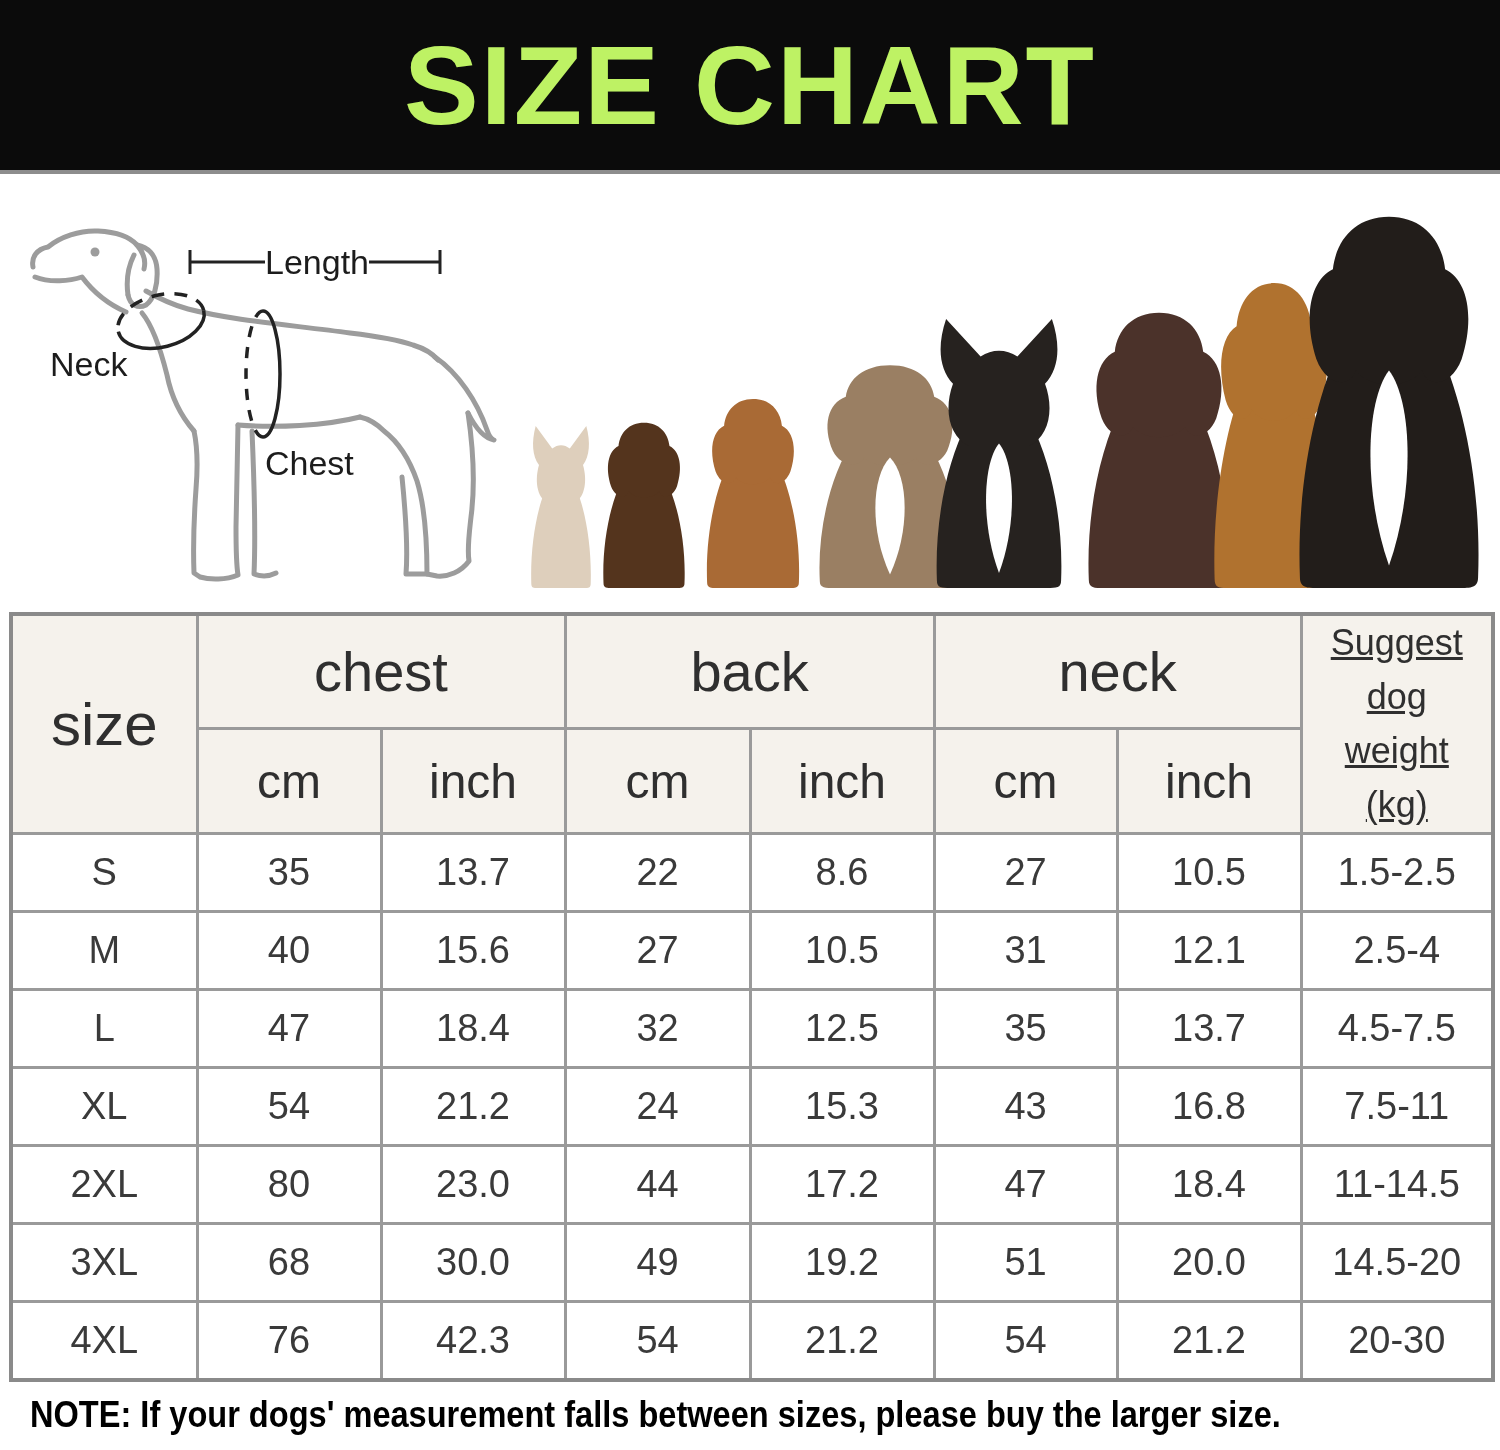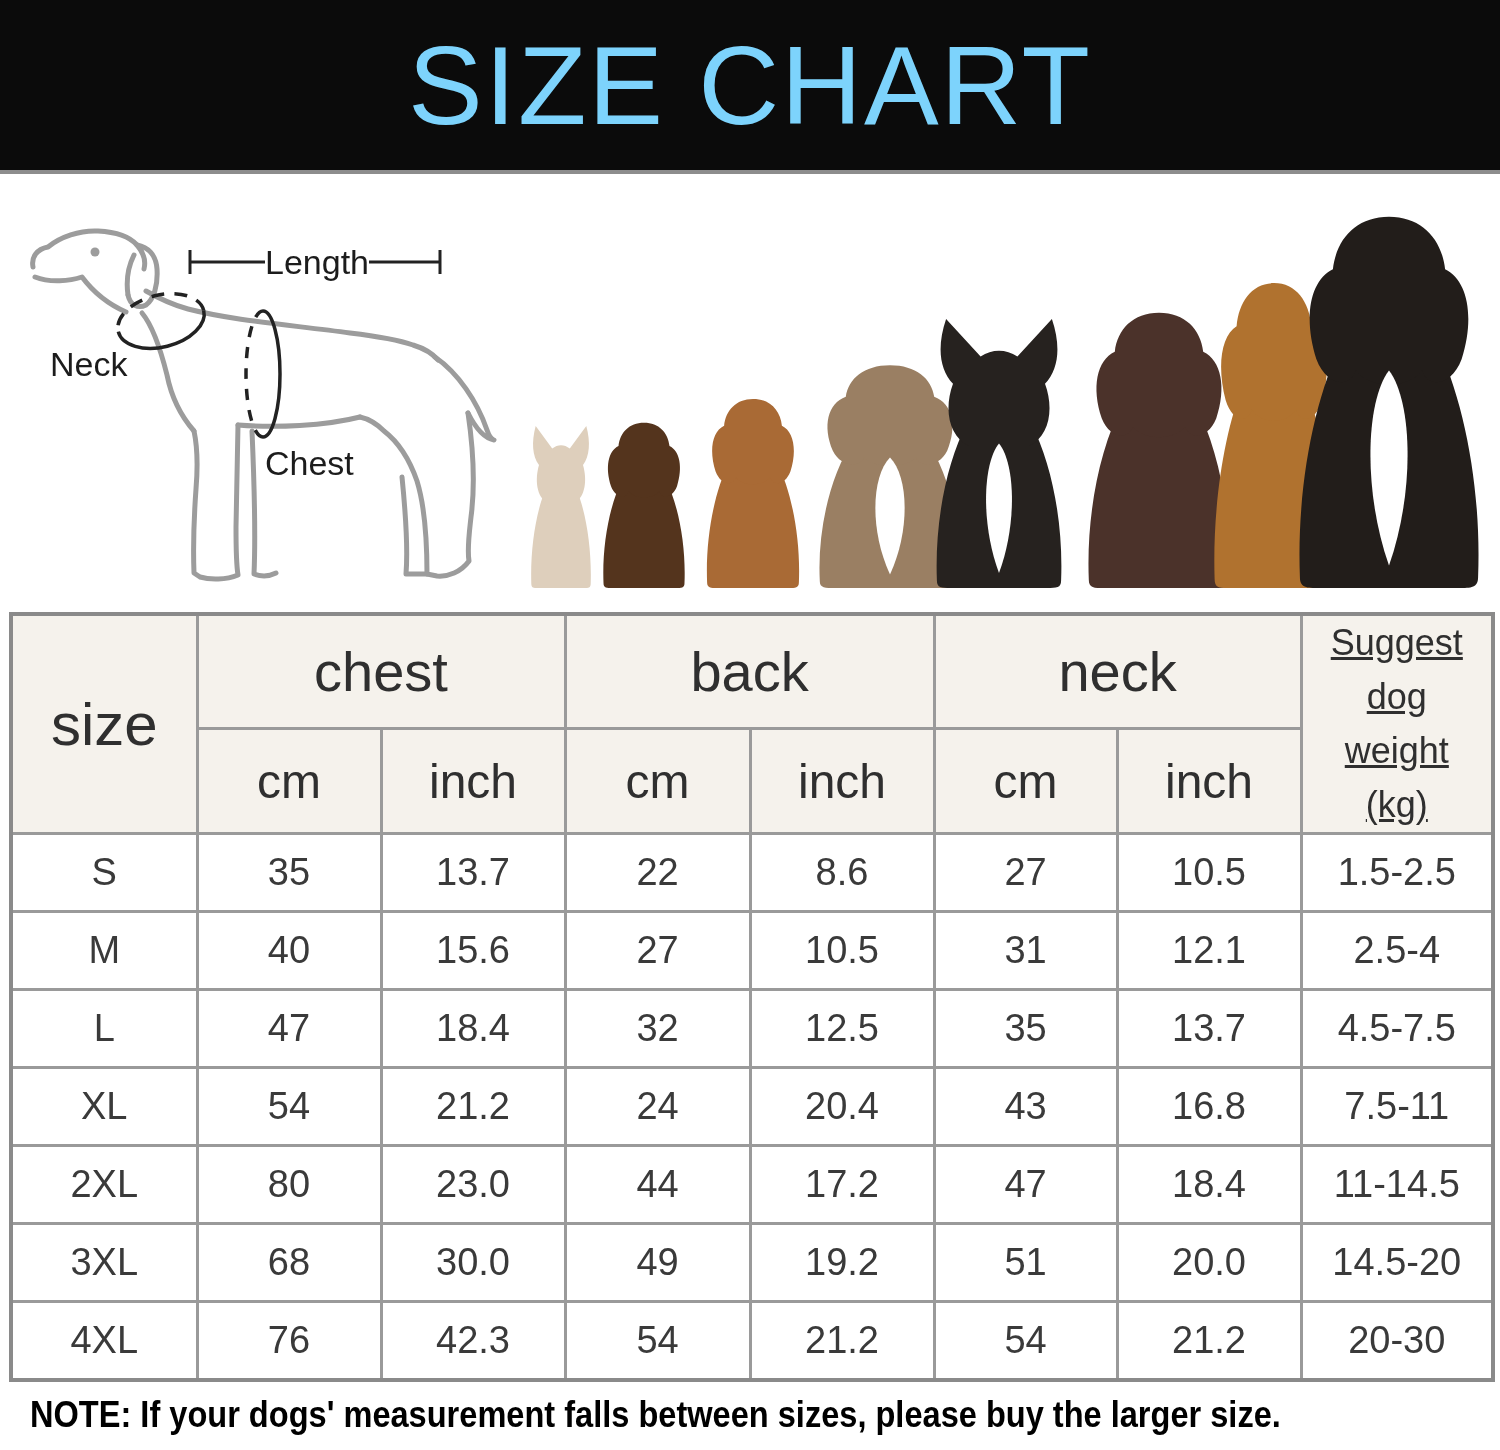--- a/index.html
+++ b/index.html
@@ -7,21 +7,21 @@
     width:1500px;height:1450px;position:relative;overflow:hidden;
     background:#ffffff;font-family:"Liberation Sans",sans-serif;color:#333;
   }
   
   .banner{
     position:absolute;top:0;left:0;width:1500px;height:170px;
     background:#0b0b0b;border-bottom:4px solid #8d8d8d;
     display:flex;align-items:center;justify-content:center;
   }
   .banner .title{
-    color:#7dd3fc;font-size:112px;font-weight:normal;letter-spacing:2px;margin:4px;
+    color:#bef264;font-size:112px;font-weight:bold;letter-spacing:2px;margin:4px;
     font-family:"Liberation Sans",sans-serif;
   }
   
   .diagram{position:absolute;left:30px;top:225px;}
   .diagram text{font-family:"Liberation Sans",sans-serif;font-size:34px;fill:#1c1c1c;}
   
   .dogs{position:absolute;left:520px;top:172px;}
   
   table.size-table{
     position:absolute;left:9px;top:612px;width:1482px;
@@ -217,21 +217,21 @@
       <td>12.5</td>
       <td>35</td>
       <td>13.7</td>
       <td>4.5-7.5</td>
     </tr>
     <tr>
       <td class="size-cell">XL</td>
       <td>54</td>
       <td>21.2</td>
       <td>24</td>
-      <td>20.4</td>
+      <td>15.3</td>
       <td>43</td>
       <td>16.8</td>
       <td>7.5-11</td>
     </tr>
     <tr>
       <td class="size-cell">2XL</td>
       <td>80</td>
       <td>23.0</td>
       <td>44</td>
       <td>17.2</td>

